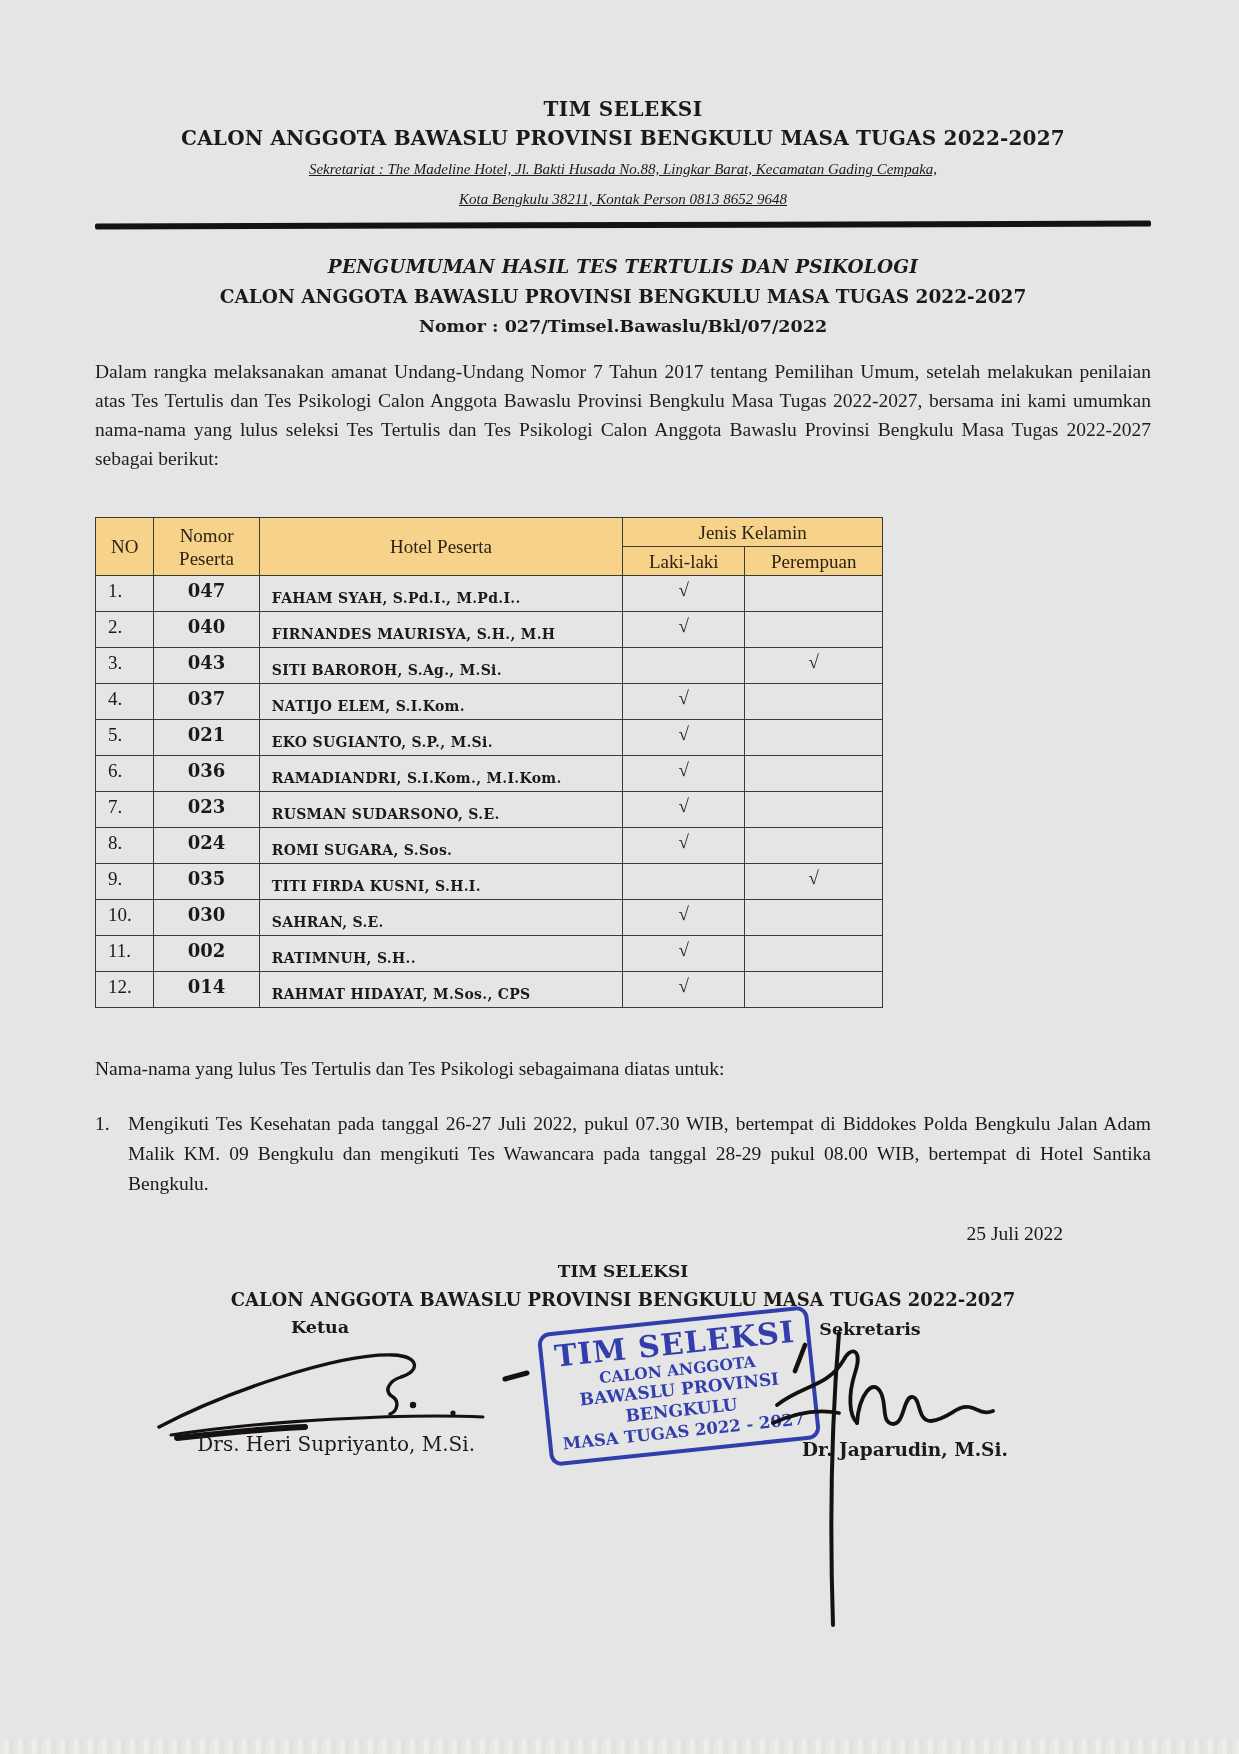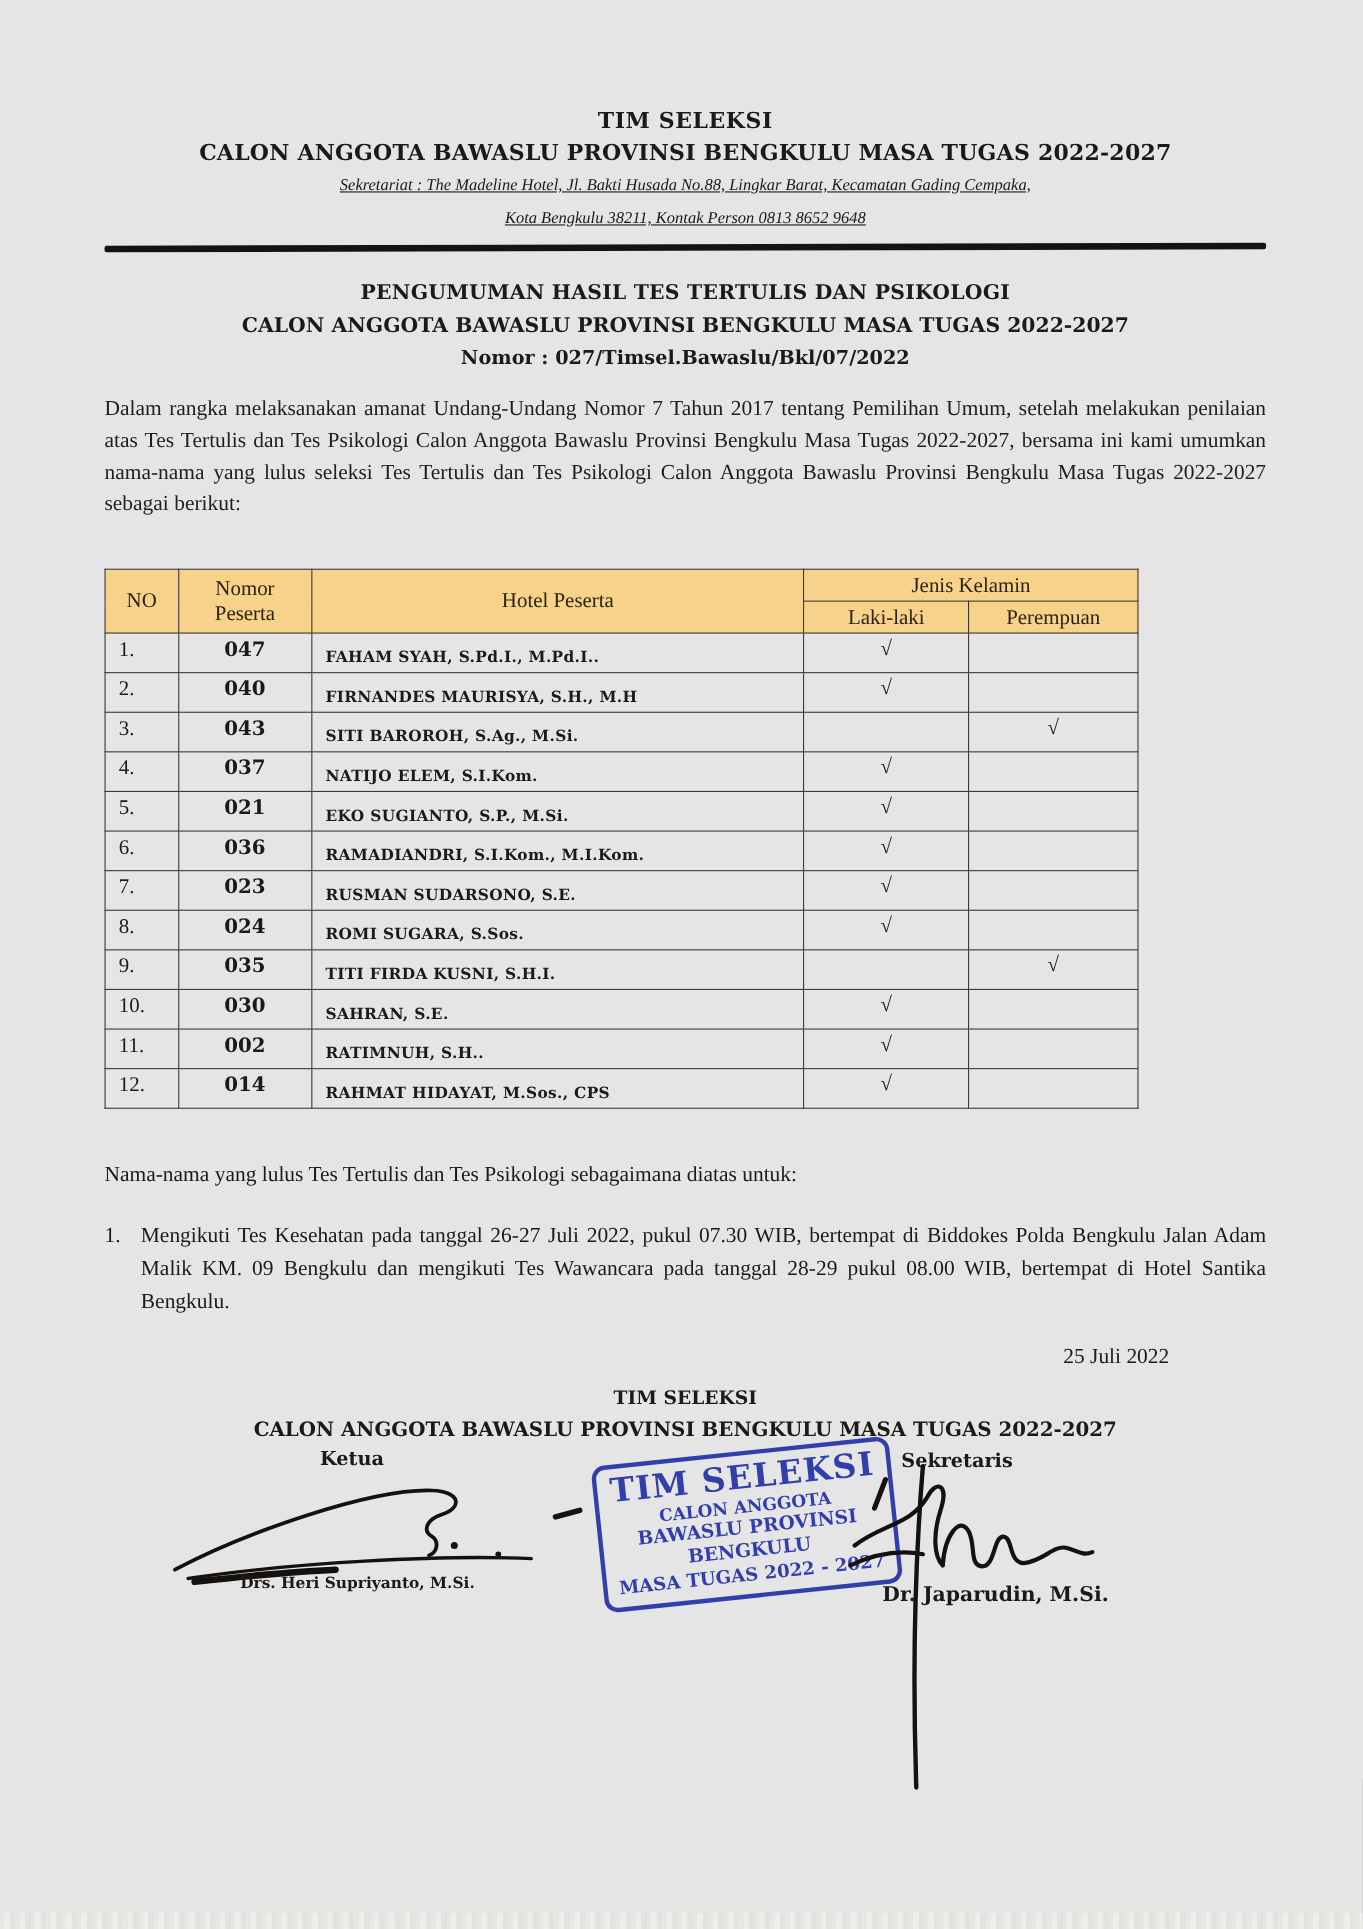--- a/index.html
+++ b/index.html
@@ -12,29 +12,29 @@
 
   
   .lh{text-align:center;}
   .lh-org1{font-family:"DejaVu Serif",serif;font-weight:bold;font-size:20px;line-height:27px;letter-spacing:.5px;}
   .lh-org2{font-family:"DejaVu Serif",serif;font-weight:bold;font-size:20px;line-height:31px;letter-spacing:.2px;}
   .lh-addr{font-style:italic;font-size:15px;line-height:30px;text-decoration:underline;}
   .lh-rule{height:6px;background:#151312;margin-top:8px;border-radius:2px;transform:rotate(-.15deg);}
 
   
   .ttl{text-align:center;margin-top:24px;}
-  .ttl-1{font-family:"DejaVu Serif",serif;font-weight:bold;font-size:18.5px;line-height:30px;letter-spacing:.2px;}
+  .ttl-1{font-family:"DejaVu Serif",serif;font-weight:bold;font-size:18.5px;line-height:30px;letter-spacing:.2px;font-style:italic;}
   .ttl-2{font-family:"DejaVu Serif",serif;font-weight:bold;font-size:18.5px;line-height:30px;}
   .ttl-n{font-family:"DejaVu Serif",serif;font-weight:bold;font-size:17.5px;line-height:29px;}
 
   
   .intro{margin-top:16px;font-size:19.5px;line-height:29px;text-align:justify;color:#201d1a;}
 
   
-  table.res{border-collapse:collapse;margin-top:44px;width:940px;}
+  table.res{border-collapse:collapse;margin-top:44px;width:788px;}
   table.res th,table.res td{border:1.6px solid #3d3a36;}
   table.res th{
     background:#f6d28b;color:#2e2212;font-weight:normal;
     font-size:19px;line-height:23px;padding:1px 4px;
   }
   .th-jk{height:26px;}
   .c-no{width:57px;vertical-align:top;text-align:left;padding:4px 0 0 12px;font-size:19px;}
   .c-nomor{width:125px;vertical-align:top;text-align:center;padding-top:4px;font-family:"DejaVu Serif",serif;font-weight:bold;font-size:18px;margin-left:16px;}
   .c-nama{width:470px;vertical-align:bottom;text-align:left;padding:0 0 5px 12px;font-family:"DejaVu Serif",serif;font-weight:bold;font-size:14px;letter-spacing:.3px;}
   .c-check{width:158px;text-align:center;vertical-align:top;padding-top:3px;font-size:19px;color:#23201d;}
@@ -47,21 +47,21 @@
   .olist .itx{flex:1;font-size:19.5px;line-height:30px;text-align:justify;}
   .para2{margin-top:28px;font-size:19.5px;line-height:30px;text-align:justify;}
 
   
   .closing{position:relative;margin-top:18px;height:430px;}
   .cl-date{position:absolute;top:6px;right:88px;font-size:19.5px;}
   .cl-org1{position:absolute;top:44px;left:0;width:100%;text-align:center;font-family:"DejaVu Serif",serif;font-weight:bold;font-size:17px;}
   .cl-org2{position:absolute;top:72px;left:0;width:100%;text-align:center;font-family:"DejaVu Serif",serif;font-weight:bold;font-size:18px;}
   .cl-role-l{position:absolute;top:100px;left:125px;width:200px;text-align:center;font-family:"DejaVu Serif",serif;font-weight:bold;font-size:17.5px;}
   .cl-role-r{position:absolute;top:102px;left:675px;width:200px;text-align:center;font-family:"DejaVu Serif",serif;font-weight:bold;font-size:17.5px;}
-  .cl-name-l{position:absolute;top:215px;left:80px;width:300px;text-align:center;font-family:"DejaVu Serif",serif;font-weight:bold;font-size:14px;}
+  .cl-name-l{position:absolute;top:215px;left:80px;width:300px;text-align:right;font-family:"DejaVu Serif",serif;font-weight:normal;font-size:20px;}
   .cl-name-r{position:absolute;top:222px;left:660px;width:300px;text-align:center;font-family:"DejaVu Serif",serif;font-weight:bold;font-size:18.5px;}
   .sig-l{position:absolute;top:118px;left:58px;}
   .sig-r{position:absolute;top:108px;left:652px;}
 
   
   .stamp{
     position:absolute;top:102px;left:448px;width:248px;
     border:4.5px solid #2836aa;border-radius:12px;
     padding:5px 8px 7px 8px;text-align:center;color:#2836aa;
     transform:rotate(-6deg);background:rgba(255,255,255,.0);opacity:.95;

